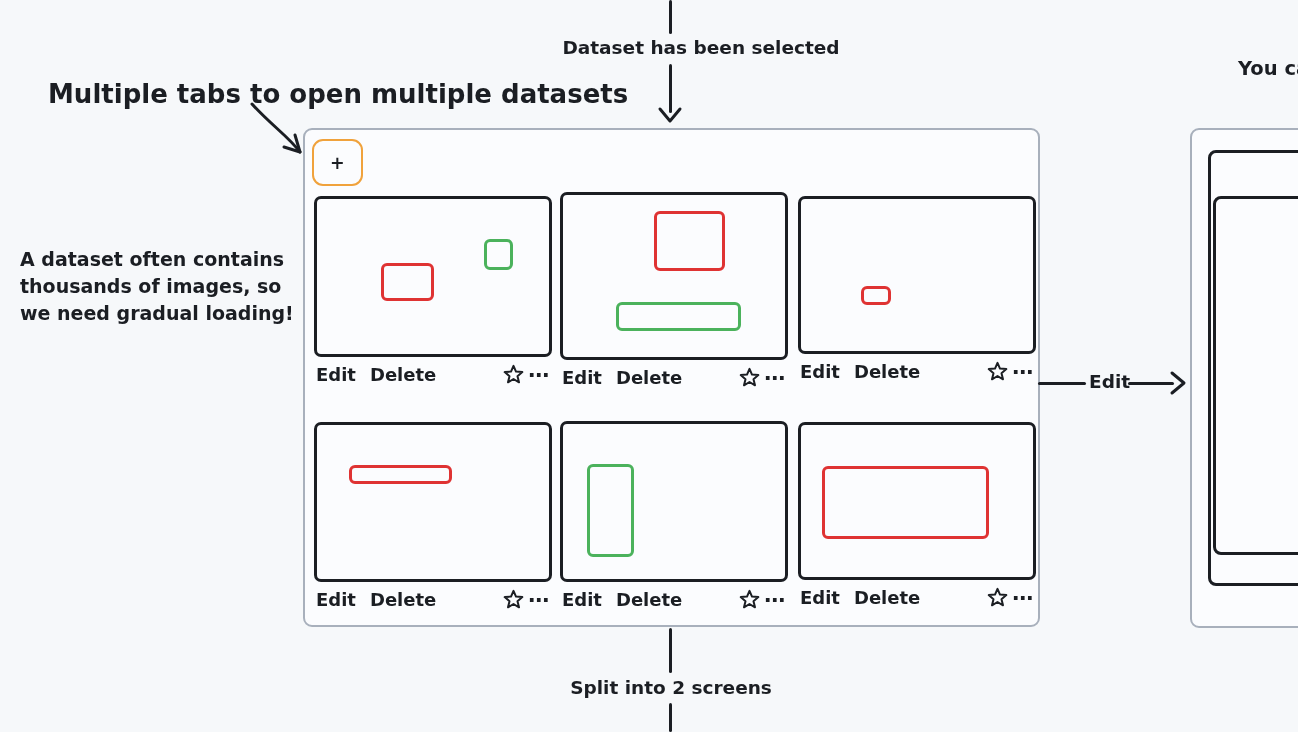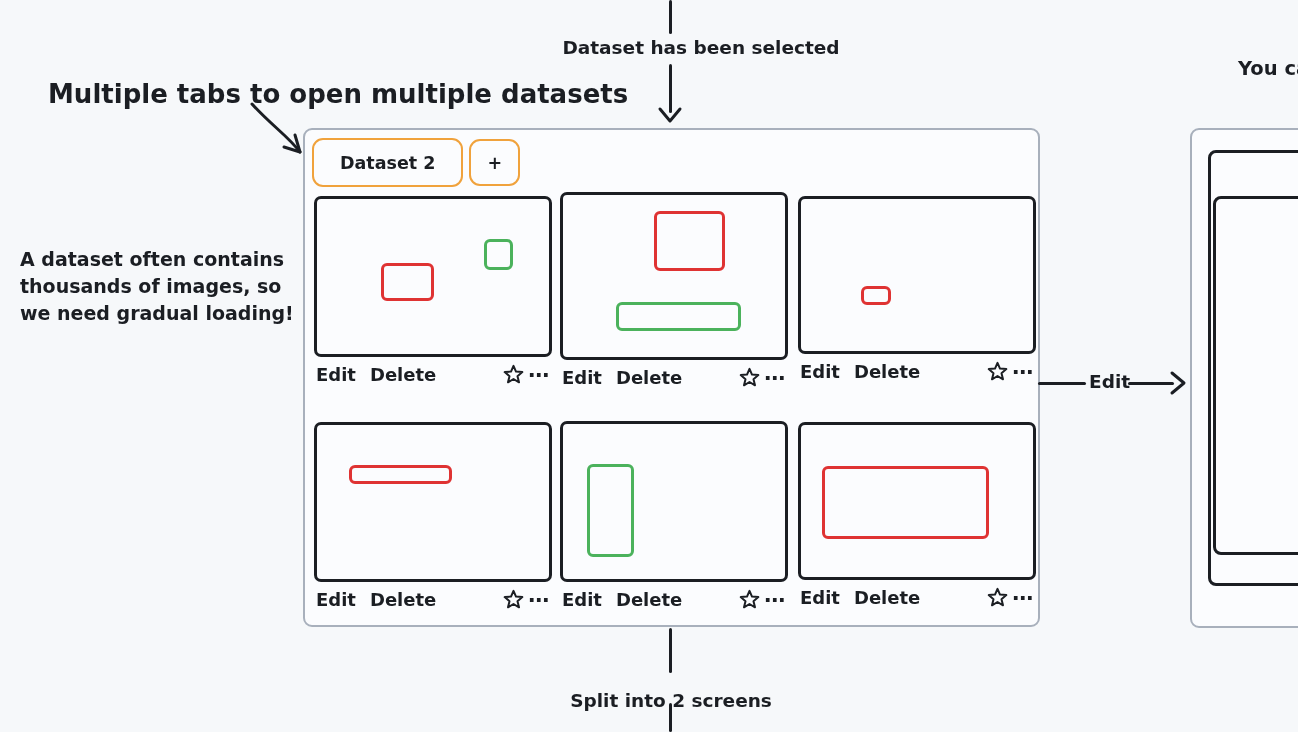--- a/index.html
+++ b/index.html
@@ -73,21 +73,20 @@
   <path d="M4 4 C 24 26, 40 36, 52 52" fill="none" stroke="#1b1e23" stroke-width="3" stroke-linecap="round"></path>
   <path d="M52 52 L36 47 M52 52 L47 35" fill="none" stroke="#1b1e23" stroke-width="3" stroke-linecap="round"></path>
 </svg>
 
 <div class="note" style="left:20px; top:246px;">A dataset often contains
 thousands of images, so
 we need gradual loading!</div>
 
 <div class="panel" style="left:303px; top:128px; width:737px; height:499px;">
   <div class="tabs" id="tabs">
-      <div class="tab">Dataset 2</div>
       <div class="tab tab-plus">+</div>
     </div>
   <div id="cards">
       <div class="card" style="left: 9px; top: 66px; width: 238px;">
         <div class="card-img" style="height: 161px;">
           <div class="bbox" style="left: 27.5%; top: 41%; width: 23%; height: 25%; border-color: rgb(223, 51, 51);"></div>
           <div class="bbox" style="left: 72%; top: 26%; width: 12.5%; height: 20%; border-color: rgb(75, 178, 92);"></div>
         </div>
         <div class="card-footer">
           <div class="footer-left">
@@ -210,14 +209,14 @@
   <path d="M2 3 L14 13 L2 23" fill="none" stroke="#1b1e23" stroke-width="3" stroke-linecap="round" stroke-linejoin="round"></path>
 </svg>
 
 <div class="flow-label" style="left:1238px; top:57px; font-size:19.5px;">You ca</div>
 <div class="panel" style="left:1190px; top:128px; width:170px; height:500px; background:#fbfcfe;">
   <div class="mock-rect" style="left:16px; top:20px; width:200px; height:436px;"></div>
   <div class="mock-rect" style="left:21px; top:66px; width:200px; height:359px;"></div>
 </div>
 
 <div class="vline" style="left:669px; top:628px; height:45px;"></div>
-<div class="flow-label center-x" style="left:671px; top:677px;margin-top:13px;">Split into 2 screens</div>
+<div class="flow-label center-x" style="left:671px; top:677px;">Split into 2 screens</div>
 <div class="vline" style="left:669px; top:703px; height:29px;"></div>
 
 </body></html>

